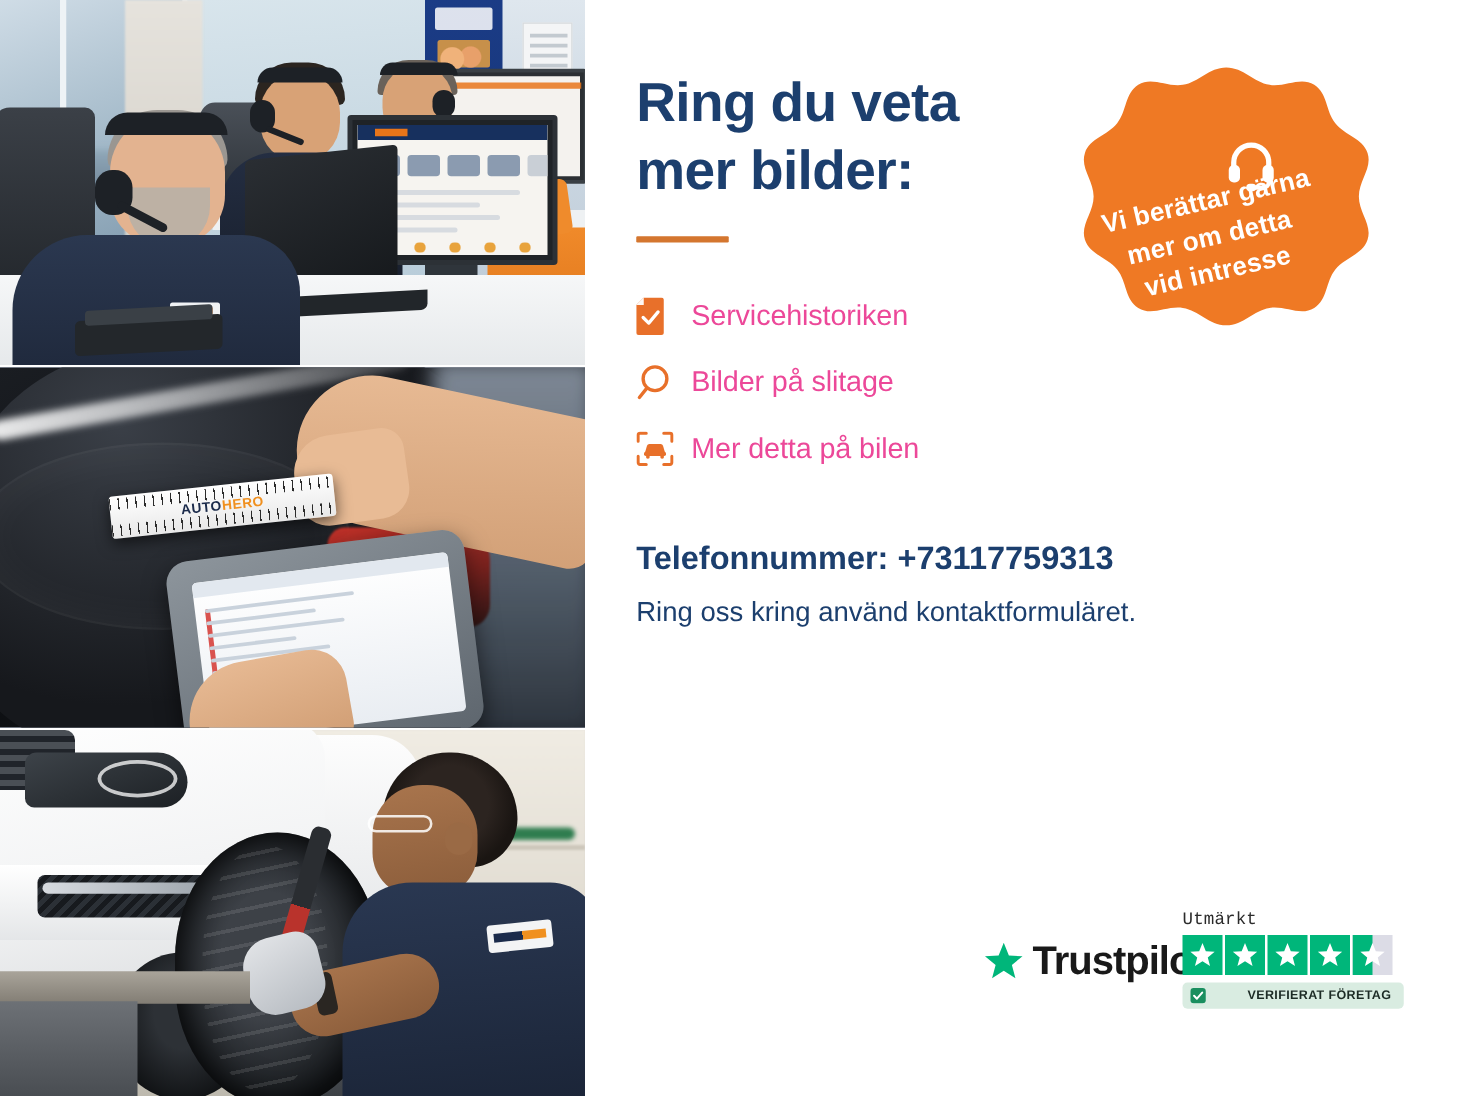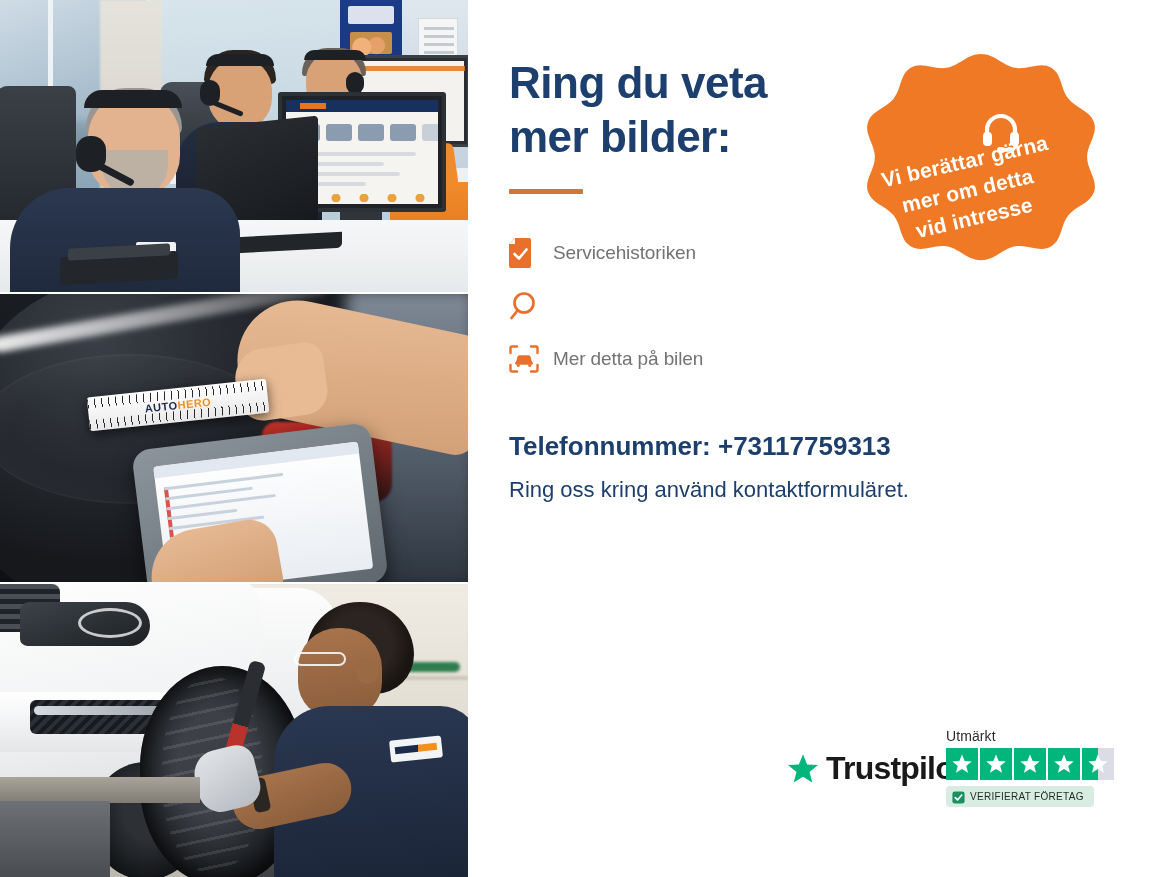--- a/index.html
+++ b/index.html
@@ -527,22 +527,22 @@
   }
   .feature-icon {
     width: 44px;
     flex: 0 0 44px;
     display:flex;
     align-items:center;
     justify-content:flex-start;
     color:#e8702a;
   }
   .feature-label {
-    font-size: 19px;
-    color: #737373;
+    font-size: 23px;
+    color: #ec4899;
     letter-spacing: -0.1px;
   }
 
   .contact { margin-top: 46px; }
   .contact-phone {
     font-size: 26px;
     font-weight: bold;
     color: #1c3f6e;
     margin-bottom: 12px;
   }
@@ -596,42 +596,42 @@
   .tp-logo {
     position:absolute; left:0; top:22px;
     display:flex; align-items:center; gap:6px;
   }
   .tp-logo-star { width:34px; height:34px; color:#00b67a; }
   .tp-logo-text {
     font-size: 32px; font-weight: bold; color:#191919; letter-spacing:-.8px;
   }
   .tp-right { position:absolute; left:160px; top:0; width:180px; }
   .tp-rating-label {
-    font-size: 14px; color:#2b2b2b; margin-bottom: 4px; letter-spacing:.1px;
+    font-size: 14px; color:#2b2b2b; margin-bottom: 4px; letter-spacing:.1px;font-family:Liberation Mono, monospace;
   }
   .tp-stars { display:flex; gap:2px; }
   .tp-star-box {
     width:32px; height:32px; background:#00b67a;
     display:flex; align-items:center; justify-content:center;
     position:relative; overflow:hidden;
   }
   .tp-star-box.half { background:#dcdce6; }
   .tp-star-box.half:before {
     content:""; position:absolute; left:0; top:0; width:50%; height:100%; background:#00b67a;
   }
   .tp-star-glyph { width:22px; height:22px; color:#ffffff; position:relative; z-index:2; }
   .tp-verified {
     margin-top: 6px;
     display:inline-flex; align-items:center; gap:5px;
     background:#d9ece1; border-radius:4px;
     padding: 4px 10px 4px 6px;
   }
   .tp-verified-check { width:13px; height:13px; color:#1a8f5f; }
   .tp-verified-text {
-    font-size: 10px; font-weight:normal; color:#1c2b25; letter-spacing:.3px;
+    font-size: 10px; font-weight:bold; color:#1c2b25; letter-spacing:.3px;margin-left:28px;
   }
 </style>
 </head>
 <body>
 
 <div class="page">
 
   <div class="photo-column">
 
     <div class="photo photo-1">
@@ -796,20 +796,21 @@
       </li>
 
 
       <li class="feature-item">
         <span class="feature-icon">
           <svg width="28" height="30" viewBox="0 0 28 30" aria-hidden="true">
             <circle cx="15" cy="12" r="9.5" fill="none" stroke="#e8702a" stroke-width="2.7"></circle>
             <line x1="8.5" y1="19.5" x2="2.5" y2="27" stroke="#e8702a" stroke-width="2.7" stroke-linecap="round"></line>
           </svg>
         </span>
+        <span class="feature-label">Bilder på slitage</span>
       </li>
 
       <li class="feature-item">
         <span class="feature-icon">
           <svg width="30" height="28" viewBox="0 0 30 28" aria-hidden="true">
             <g fill="none" stroke="#e8702a" stroke-width="2.4" stroke-linecap="round">
               <path d="M1.5 8 V3 A1.5 1.5 0 0 1 3 1.5 H8"></path>
               <path d="M22 1.5 H27 A1.5 1.5 0 0 1 28.5 3 V8"></path>
               <path d="M28.5 20 V25 A1.5 1.5 0 0 1 27 26.5 H22"></path>
               <path d="M8 26.5 H3 A1.5 1.5 0 0 1 1.5 25 V20"></path>

